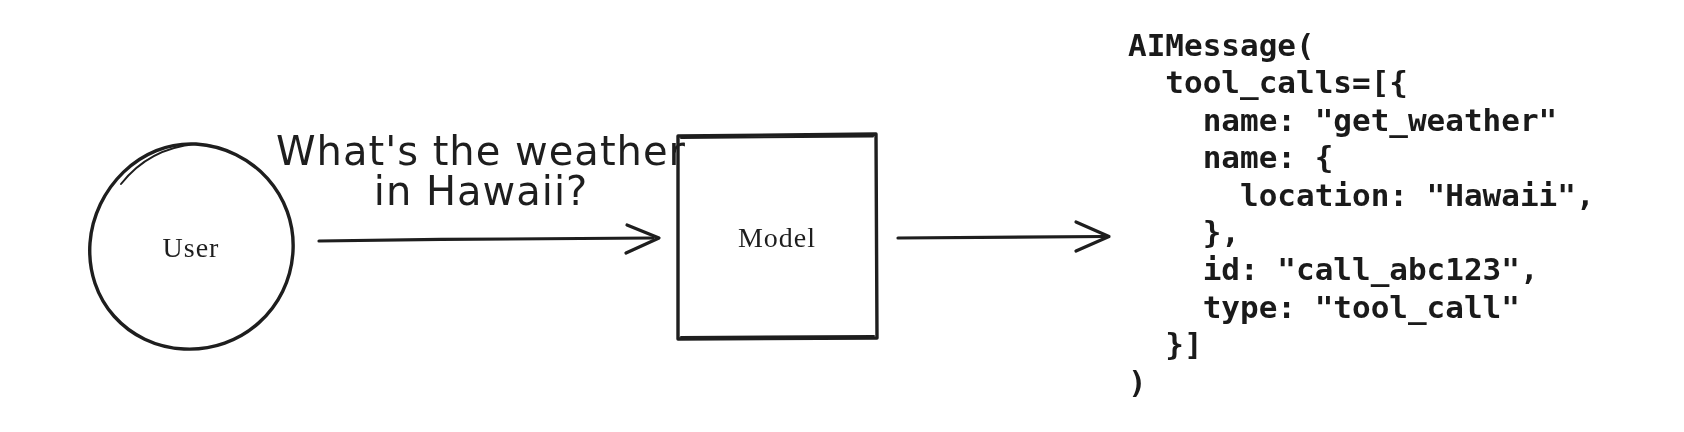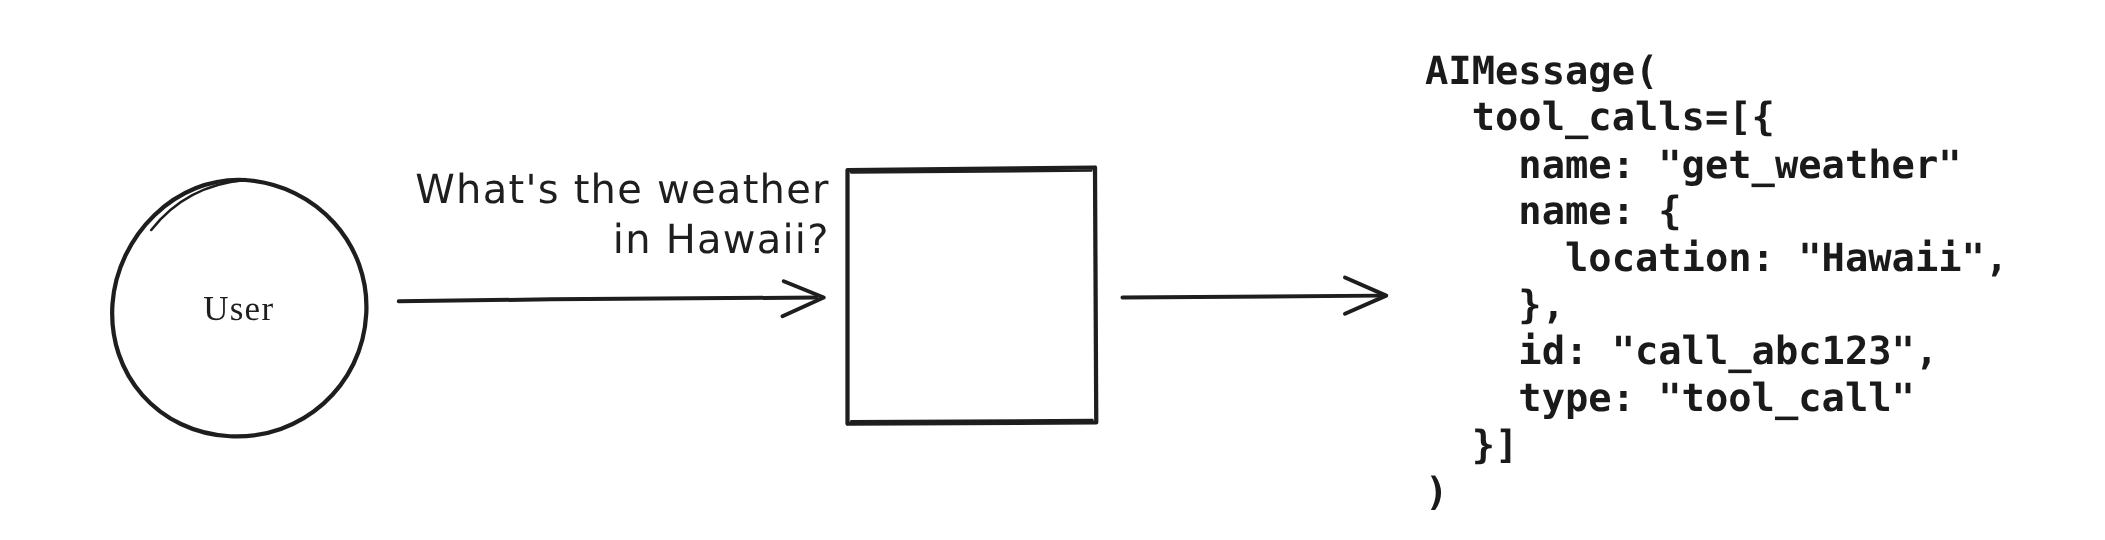--- a/index.html
+++ b/index.html
@@ -36,33 +36,32 @@
     letter-spacing: 1px;
     white-space: nowrap;
     color: #1e1e1e;
     font-family: Liberation Serif, serif;
   }
   .arrow-message {
     position: absolute;
     left: 481px;
     top: 131px;
     transform: translateX(-50%);
-    text-align: right;
-    font-size: 32px;
+    text-align: center;
+    font-size: 40px;
     line-height: 40px;
     letter-spacing: 1px;
     white-space: nowrap;
     color: #1e1e1e;
-    margin-left: 17px;
   }
   .code-block {
     position: absolute;
     left: 1128px;
     top: 27px;
-    margin: 12px;
+    margin: 0;
     font-family: "DejaVu Sans Mono", monospace;
     font-weight: bold;
     font-size: 31px;
     line-height: 37.4px;
     white-space: pre;
     color: #1a1a1a;
   }
 </style>
 </head>
 <body>
@@ -93,16 +92,17 @@
     </g>
   </svg>
 
   <div class="hand-label" style="left:191px; top:248px;">User</div>
 
   <div class="arrow-message">
     <div>What's the weather</div>
     <div>in Hawaii?</div>
   </div>
 
+  <div class="hand-label" style="left:777px; top:238px;">Model</div>
 
   <pre class="code-block"><div>AIMessage(</div><div>  tool_calls=[{</div><div>    name: "get_weather"</div><div>    name: {</div><div>      location: "Hawaii",</div><div>    },</div><div>    id: "call_abc123",</div><div>    type: "tool_call"</div><div>  }]</div><div>)</div></pre>
 
 </div>
 
 </body></html>

